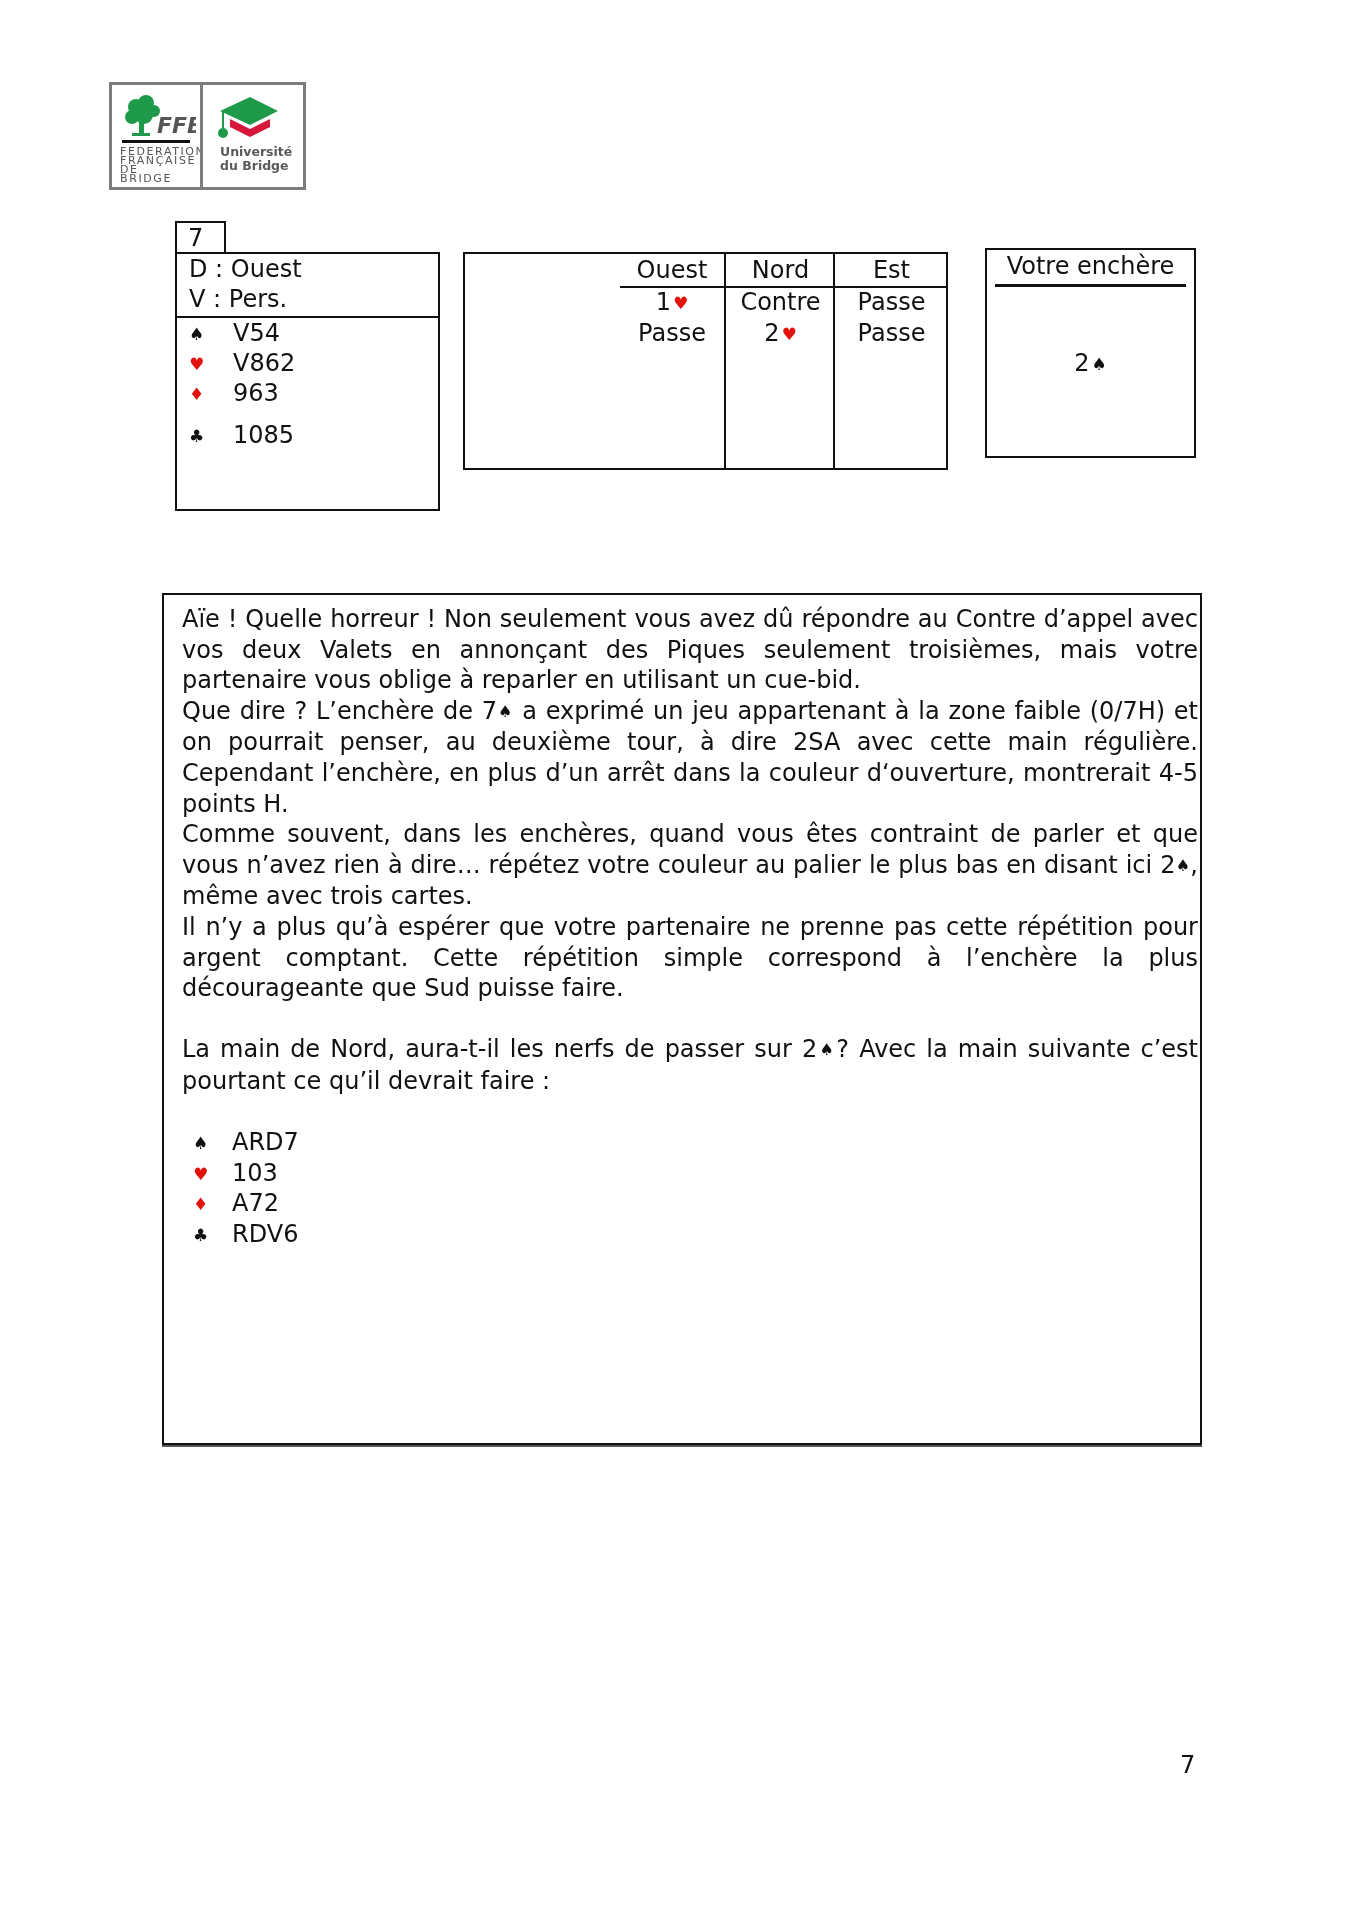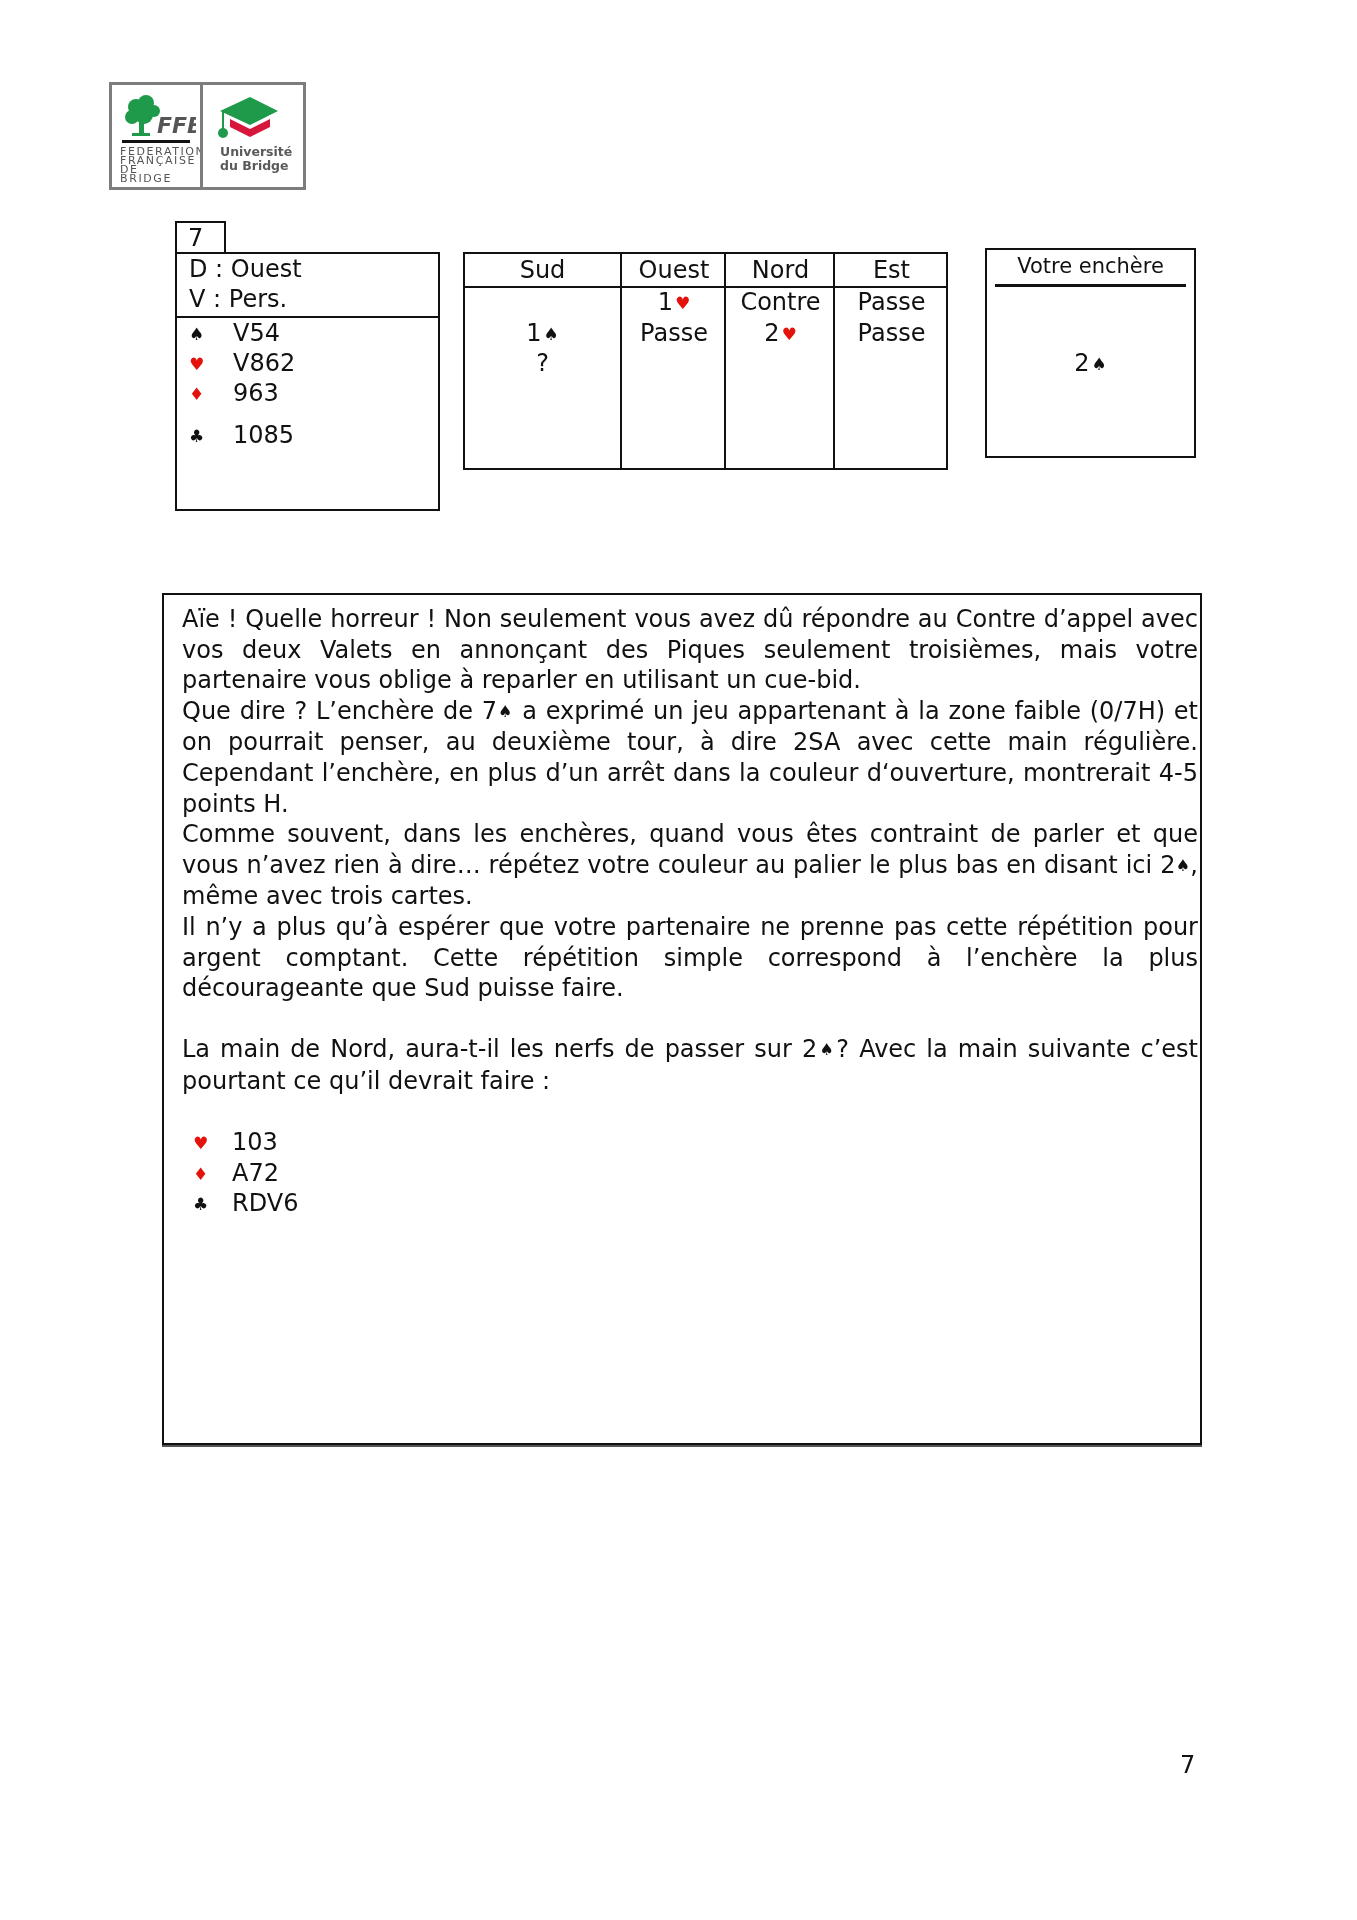--- a/index.html
+++ b/index.html
@@ -34,21 +34,21 @@
   #bidding .col { position:absolute; top:0; bottom:0; border-left:2px solid #111; }
   #bidding .col:first-child { border-left:none; }
   #bidding .hdr { position:absolute; left:0; right:0; top:0; height:32px; border-bottom:2px solid #111;
                   text-align:center; font-size:24px; line-height:32px; }
   #bidding .bids { position:absolute; left:0; right:0; top:33px; text-align:center; font-size:24px; line-height:30.5px; }
   #bidding .bid { height:30.5px; }
   .bid-suit { font-size:17px; vertical-align:1px; margin-left:2px; }
 
   
   #answer { left:985px; top:248px; width:211px; height:210px; border:2px solid #111; }
-  #answer .title { position:absolute; left:0; right:0; top:2px; text-align:center; font-size:21px; line-height:28px; }
+  #answer .title { position:absolute; left:0; right:0; top:2px; text-align:center; font-size:24px; line-height:28px; }
   #answer .rule { position:absolute; left:8px; right:8px; top:34px; height:3px; background:#111; }
   #answer .value { position:absolute; left:0; right:0; top:98px; text-align:center; font-size:24px; line-height:30px; }
 
   
   #comment { left:162px; top:593px; width:1040px; height:852px; border:2px solid #111;
              box-shadow: 0 2px 0 #555; }
   #comment .body { position:absolute; left:18px; right:2px; top:9px; font-size:24px; line-height:30.6px;
                    text-align:justify; }
   #comment p { margin:0; }
   #comment p.gap { margin-top:30.6px; }
@@ -102,28 +102,20 @@
     <div class="meta-row" style="top:0px;"><span>D</span><span> : </span><span>Ouest</span></div>
     <div class="meta-row" style="top:30px;"><span>V</span><span> : </span><span>Pers.</span></div>
   </div>
   <div class="suit-row" style="top:64px;"><span class="suit-sym blk">♠</span><span>V54</span></div>
   <div class="suit-row" style="top:94px;"><span class="suit-sym red">♥</span><span>V862</span></div>
   <div class="suit-row" style="top:124px;"><span class="suit-sym red">♦</span><span>963</span></div>
   <div class="suit-row" style="top:166px;"><span class="suit-sym blk">♣</span><span>1085</span></div>
 </div>
 
 <div id="bidding" class="abs">
-  <div class="col" style="left:0; width:155px;">
-    <div class="hdr">Sud</div>
-    <div class="bids">
-      <div class="bid"><span></span></div>
-      <div class="bid"><span>1</span><span class="bid-suit blk">♠</span></div>
-      <div class="bid"><span>?</span></div>
-    </div>
-  </div>
   <div class="col" style="left:155px; width:104px;">
     <div class="hdr">Ouest</div>
     <div class="bids">
       <div class="bid"><span>1</span><span class="bid-suit red">♥</span></div>
       <div class="bid"><span>Passe</span></div>
     </div>
   </div>
   <div class="col" style="left:259px; width:109px;">
     <div class="hdr">Nord</div>
     <div class="bids">
@@ -147,20 +139,21 @@
 </div>
 
 <div id="comment" class="abs">
   <div class="body">
     <p class="last-left">Aïe ! Quelle horreur ! Non seulement vous avez dû répondre au Contre d’appel avec vos deux Valets en annonçant des Piques seulement troisièmes, mais votre partenaire vous oblige à reparler en utilisant un cue-bid.</p>
     <p class="last-left"><span>Que dire ? L’enchère de 7</span><span class="inline-suit blk">♠</span><span> a exprimé un jeu appartenant à la zone faible (0/7H) et on pourrait penser, au deuxième tour, à dire 2SA avec cette main régulière. Cependant l’enchère, en plus d’un arrêt dans la couleur d‘ouverture, montrerait 4-5 points H.</span></p>
     <p class="last-left"><span>Comme souvent, dans les enchères, quand vous êtes contraint de parler et que vous n’avez rien à dire… répétez votre couleur au palier le plus bas en disant ici 2</span><span class="inline-suit blk">♠</span><span>, même avec trois cartes.</span></p>
     <p class="last-left">Il n’y a plus qu’à espérer que votre partenaire ne prenne pas cette répétition pour argent comptant. Cette répétition simple correspond à l’enchère la plus décourageante que Sud puisse faire.</p>
     <p class="gap last-left"><span>La main de Nord, aura-t-il les nerfs de passer sur 2</span><span class="inline-suit blk">♠</span><span>? Avec la main suivante c’est pourtant ce qu’il devrait faire :</span></p>
     <div class="north">
+      <div class="north-row"><span class="suit-sym blk">♠</span><span>ARD7</span></div>
       <div class="north-row"><span class="suit-sym red">♥</span><span>103</span></div>
       <div class="north-row"><span class="suit-sym red">♦</span><span>A72</span></div>
       <div class="north-row"><span class="suit-sym blk">♣</span><span>RDV6</span></div>
     </div>
   </div>
 </div>
 
 <div id="page-num" class="abs">7</div>
 
 </body></html>

